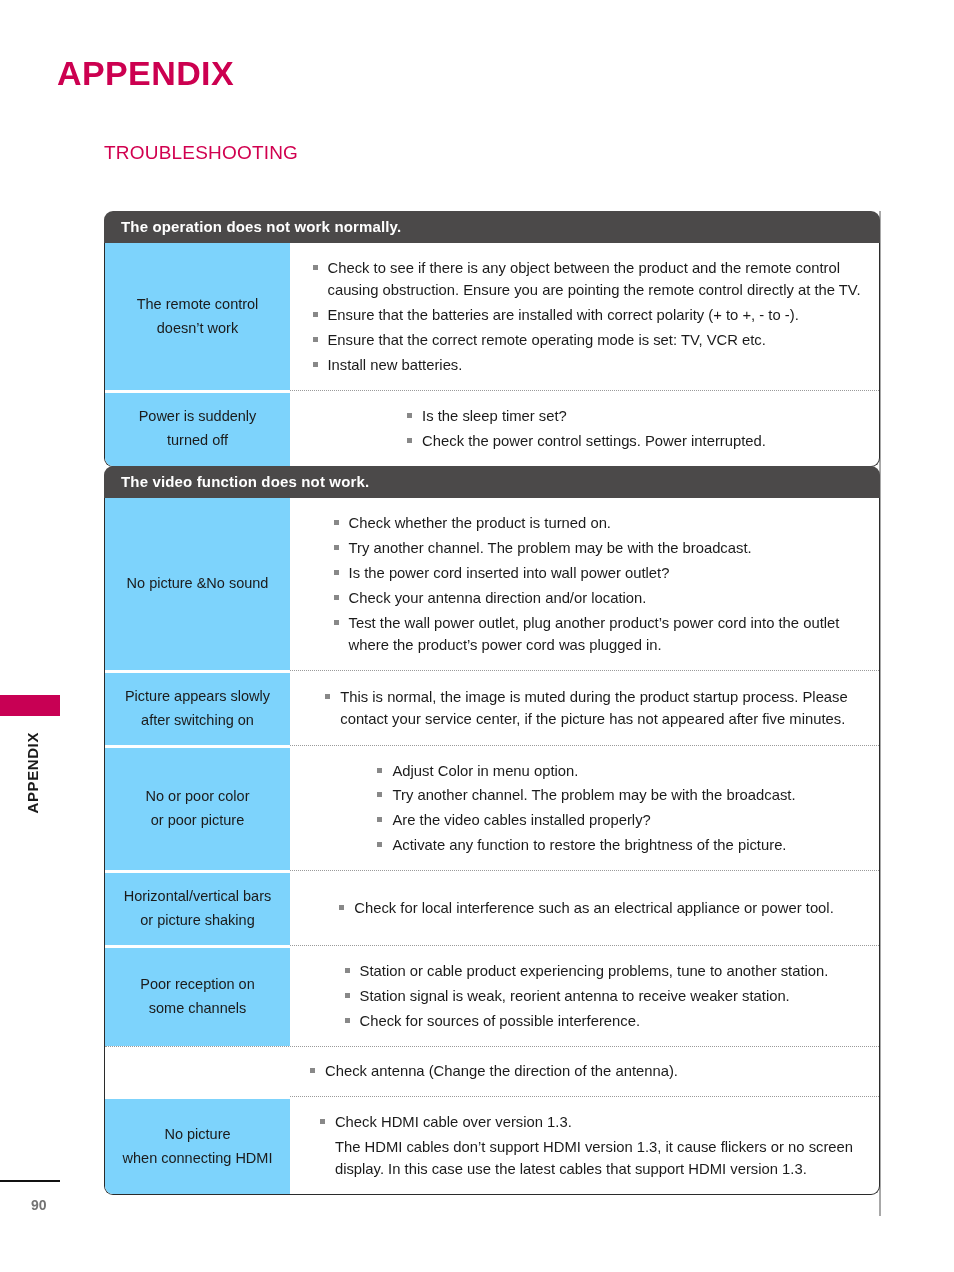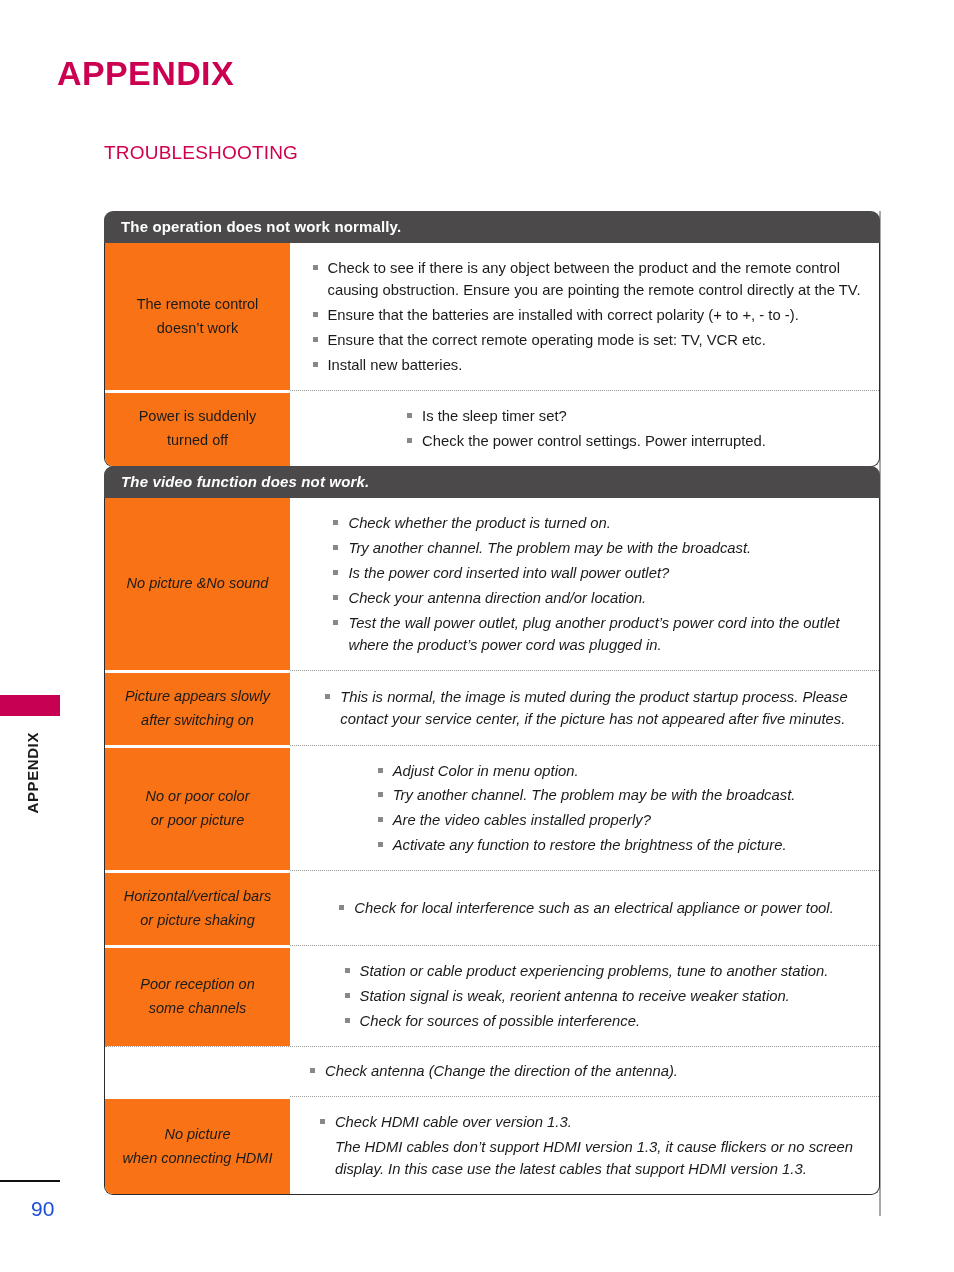--- a/index.html
+++ b/index.html
@@ -65,23 +65,23 @@
     left: 0;
     top: 1180px;
     width: 60px;
     height: 2px;
     background: #111111;
   }
   .page-number {
     position: absolute;
     left: 31px;
     top: 1198px;
-    font-size: 21px;
-    font-weight: normal;
-    color: #1d4ed8;
+    font-size: 14px;
+    font-weight: bold;
+    color: #737373;
     line-height: 1;
   }
 
   
   .right-rule {
     position: absolute;
     left: 879px;
     top: 211px;
     width: 2px;
     height: 1005px;
@@ -116,21 +116,21 @@
     display: flex;
     align-items: stretch;
     position: relative;
   }
   .row + .row .cell-sym { border-top: 3px solid #ffffff; }
   .row + .row .cell-fix { border-top: 1px dotted #9a9a9a; }
 
   .cell-sym {
     width: 185px;
     flex: 0 0 185px;
-    background: #f97316;
+    background: #7dd3fc;
     display: flex;
     flex-direction: column;
     align-items: center;
     justify-content: center;
     text-align: center;
     font-size: 14.5px;
     color: #1b1b1b;
     line-height: 1.65;
     padding: 12px 6px;
     box-sizing: border-box;
@@ -225,21 +225,21 @@
                 <span class="cont">Is the sleep timer set?</span>
               </li>
               <li>
                 <span class="cont">Check the power control settings. Power interrupted.</span>
               </li>
             </ul>
           </div>
         </div>
       </div>
     </div>
-    <div class="tbl" style="top: 466px; font-style: italic;">
+    <div class="tbl" style="top: 466px;">
       <div class="tbl-head">The video function does not work.</div>
       <div class="tbl-body">
         <div class="row">
           <div class="cell-sym">
             <span>No picture &amp;No sound</span>
           </div>
           <div class="cell-fix">
             <ul class="fixlist">
               <li>
                 <span class="cont">Check whether the product is turned on.</span>

